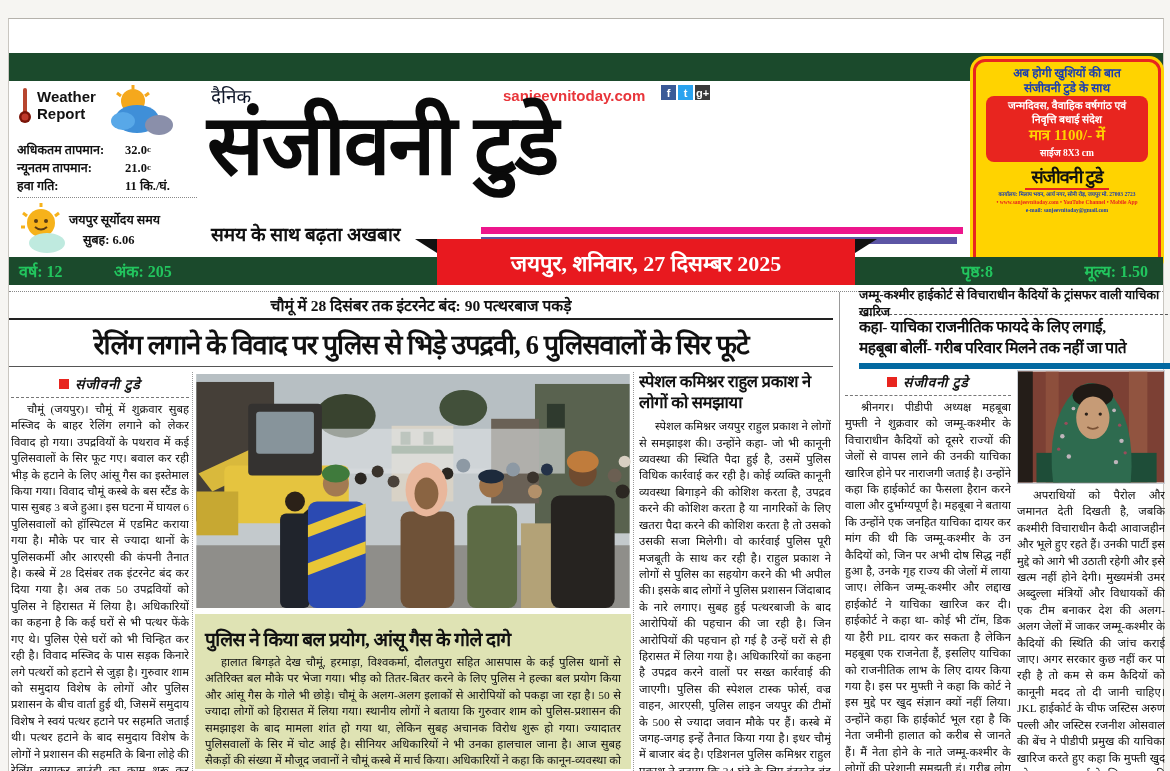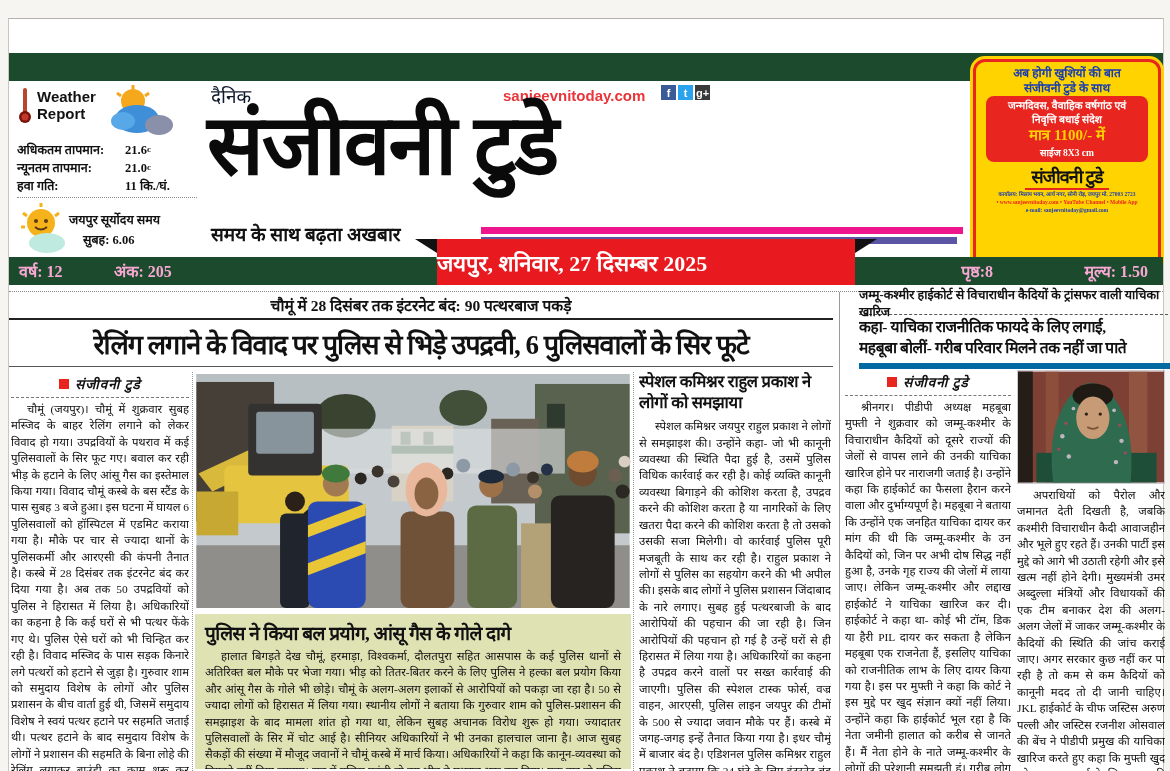--- a/index.html
+++ b/index.html
@@ -38,23 +38,23 @@
   .ad-blue{color:#1a3db0;font-weight:bold;font-size:12px;line-height:1.25;margin-top:4px;}
   .ad-red-inner{background:#e8251f;border-radius:8px;margin:0 10px 3px 10px;padding:3px 2px;}
   .ad-w{color:#fff;font-weight:bold;font-size:10.5px;line-height:1.3;}
   .ad-y{color:#ffd300;font-weight:bold;font-size:15px;line-height:1.3;}
   .ad-s{color:#fff;font-weight:bold;font-size:9.5px;}
   .ad-brand{font-weight:bold;font-size:18px;letter-spacing:-1px;line-height:1.1;margin-top:3px;
             border-bottom:2px solid #e8251f;display:inline-block;padding:0 6px;}
   .ad-tiny-b{color:#1a3db0;font-weight:bold;font-size:5.5px;line-height:1.5;}
   .ad-tiny-r{color:#e8251f;font-weight:bold;font-size:5.5px;line-height:1.5;}
   
-  .info-txt{position:absolute;color:#f9a8d4;font-weight:bold;font-size:16px;top:3px;}
+  .info-txt{position:absolute;color:#22c55e;font-weight:bold;font-size:16px;top:3px;}
   #date-chip{position:absolute;left:428px;top:-18px;width:418px;height:46px;background:#e8191f;
-             display:flex;align-items:center;}
+             display:flex;align-items:center;justify-content:center;}
   #date-chip:before,#date-chip:after{content:"";position:absolute;top:0;border-style:solid;}
   #date-chip:before{left:-22px;border-width:0 22px 14px 0;border-color:transparent #111 transparent transparent;}
   #date-chip:after{right:-22px;border-width:14px 22px 0 0;border-color:#111 transparent transparent transparent;}
   #date-chip span{color:#fff;font-weight:bold;font-size:22px;}
   
   #content{position:absolute;left:0;right:0;top:272px;bottom:0;border-top:1px dotted #888;}
   #lead{position:absolute;left:0;top:0;width:824px;bottom:0;}
   .kicker{height:26px;display:flex;align-items:center;justify-content:center;font-weight:bold;
           border-bottom:2px solid #222;}
   #lead .kicker{font-size:15.5px;}
@@ -63,21 +63,21 @@
   #lead-body{position:absolute;left:0;right:0;top:80px;bottom:0;}
   .vdot{position:absolute;top:0;bottom:0;border-left:1px dotted #999;}
   .ncol{position:absolute;top:0;bottom:0;overflow:hidden;}
   .byline{display:flex;align-items:center;justify-content:center;gap:6px;font-style:italic;
           font-weight:bold;font-size:13.5px;letter-spacing:1px;border-bottom:1px dashed #777;
           padding:3px 0 4px 0;margin-bottom:3px;}
   .redsq{width:10px;height:10px;background:#e8251f;display:inline-block;}
   .btxt{font-size:11.4px;line-height:16.4px;text-align:justify;text-indent:16px;}
   #photo-wrap{position:absolute;left:186px;top:2px;width:436px;height:234px;}
   #khaki{position:absolute;left:186px;top:242px;width:436px;bottom:2px;background:#dfe3b4;
-         padding:6px 10px;box-sizing:border-box;overflow:hidden;}
+         padding:12px 10px;box-sizing:border-box;overflow:hidden;}
   #khaki h3{margin:0 0 2px 0;font-size:19px;letter-spacing:-0.5px;}
   #khaki .btxt{font-size:11.4px;}
   .colhead{font-weight:bold;font-size:16.5px;line-height:1.25;letter-spacing:-0.3px;margin:0 0 5px 0;}
   #right-art{position:absolute;left:830px;width:324px;top:0;bottom:0;border-left:1px solid #999;padding-left:19px;}
   #right-art .kicker{font-size:12.5px;border-bottom:1px dashed #555;height:22px;}
   #right-headline{border-bottom:6px solid #0369a1;padding:2px 0 4px 0;text-align:left;}
   #right-headline div{font-weight:bold;font-size:15.5px;letter-spacing:-0.4px;line-height:1.35;white-space:nowrap;overflow:hidden;}
   #right-body{position:absolute;left:5px;right:0;top:78px;bottom:0;}
   #mufti-photo{width:148px;height:114px;display:block;border:1px solid #caced4;box-sizing:border-box;}
 </style>
@@ -108,21 +108,21 @@
                 <line x1="46" y1="8" x2="42" y2="11"></line>
               </g>
             <ellipse cx="34" cy="34" rx="22" ry="14" fill="#3f8fd8"></ellipse>
             <ellipse cx="20" cy="36" rx="12" ry="9" fill="#58a8e8"></ellipse>
             <ellipse cx="56" cy="40" rx="14" ry="10" fill="#8a8faa"></ellipse>
           </svg>
         </span>
       </div>
       <div class="w-row">
         <span class="w-label">अधिकतम तापमान:</span>
-        <span>21.6</span>
+        <span>32.0</span>
         <span class="w-unit">c</span>
       </div>
       <div class="w-row">
         <span class="w-label">न्यूनतम तापमान:</span>
         <span>21.0</span>
         <span class="w-unit">c</span>
       </div>
       <div class="w-row">
         <span class="w-label">हवा गति:</span>
         <span>11 कि./घं.</span>

